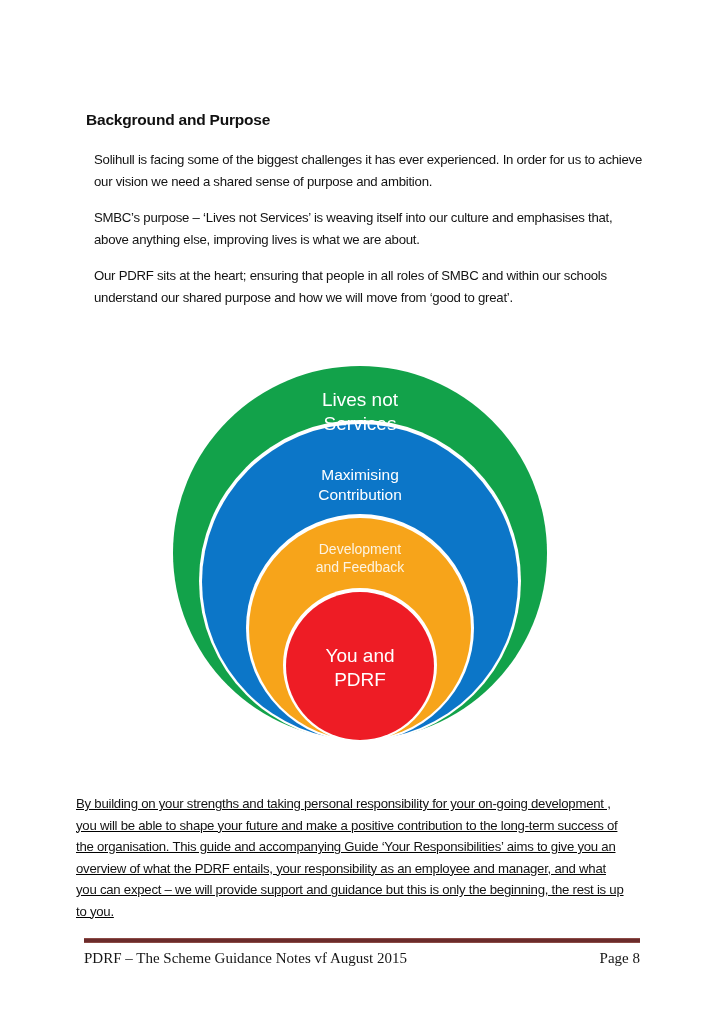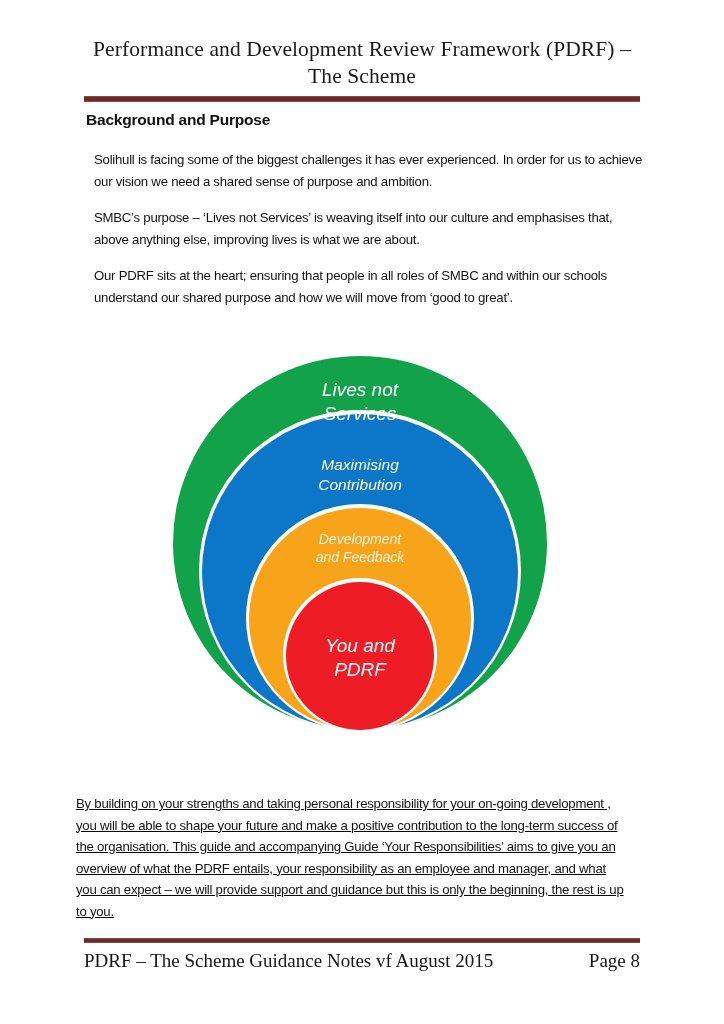--- a/index.html
+++ b/index.html
@@ -72,24 +72,23 @@
     color: #131313;
     margin: 0 0 15px 8px;
     letter-spacing: -0.25px;
     text-align: left;
   }
 
   
   .diagram {
     position: absolute;
     left: 172px;
-    top: 348px;
+    top: 358px;
     width: 380px;
     height: 388px;
-    font-style: italic;
   }
   .diagram svg {
     display: block;
   }
   .ring-label {
     font-family: "Liberation Sans", sans-serif;
     fill: #ffffff;
     text-anchor: middle;
   }
   .label-green { font-size: 19px; }
@@ -120,33 +119,29 @@
   }
   .footer {
     position: absolute;
     left: 84px;
     top: 950px;
     width: 556px;
     display: flex;
     justify-content: space-between;
     align-items: baseline;
     font-family: "Liberation Serif", serif;
-    font-size: 19px;
+    font-size: 15px;
     color: #161616;
   }
 </style>
 </head>
 <body>
 
 <div class="page">
 
-  <div class="header-block">
-    <h1 class="doc-title">Performance and Development Review Framework (PDRF) – The Scheme</h1>
-    <div class="header-rule"></div>
-  </div>
 
   <div class="content">
     <h2 class="section-heading">Background and Purpose</h2>
     <p class="para">Solihull is facing some of the biggest challenges it has ever experienced.  In order for us to achieve our vision we need a shared sense of purpose and ambition.</p>
     <p class="para">SMBC’s  purpose – ‘Lives not Services’ is weaving itself into our culture and emphasises that, above anything else, improving lives is what we are about.</p>
     <p class="para">Our PDRF sits at the heart; ensuring that people in all roles of SMBC and within our schools understand our shared purpose and how we will move from ‘good to great’.</p>
   </div>
 
   <div class="diagram">
     <svg width="380" height="388" viewBox="0 0 380 388" xmlns="http://www.w3.org/2000/svg">

